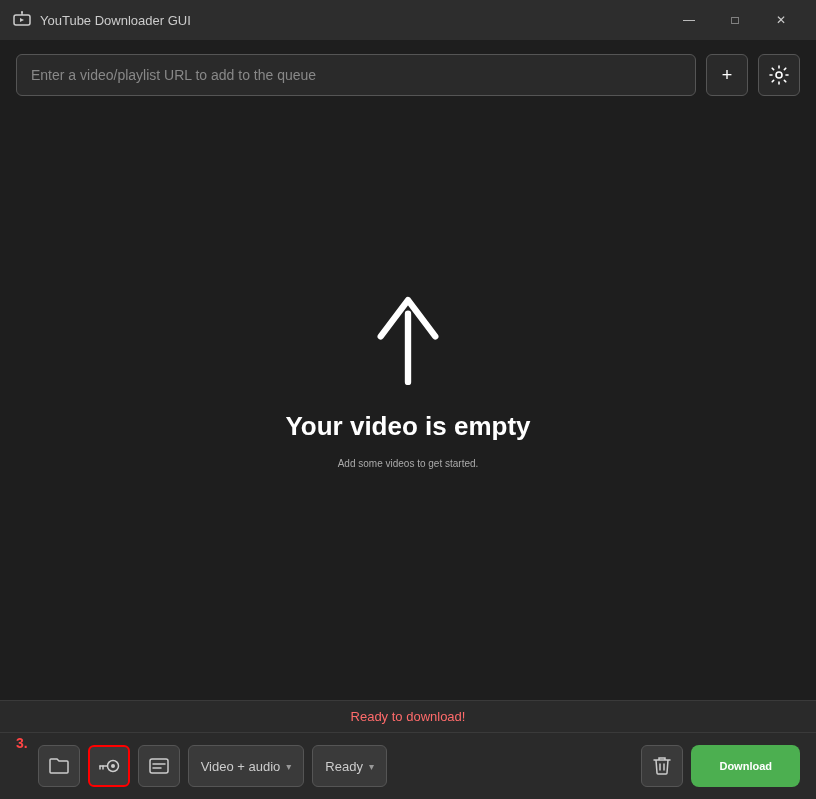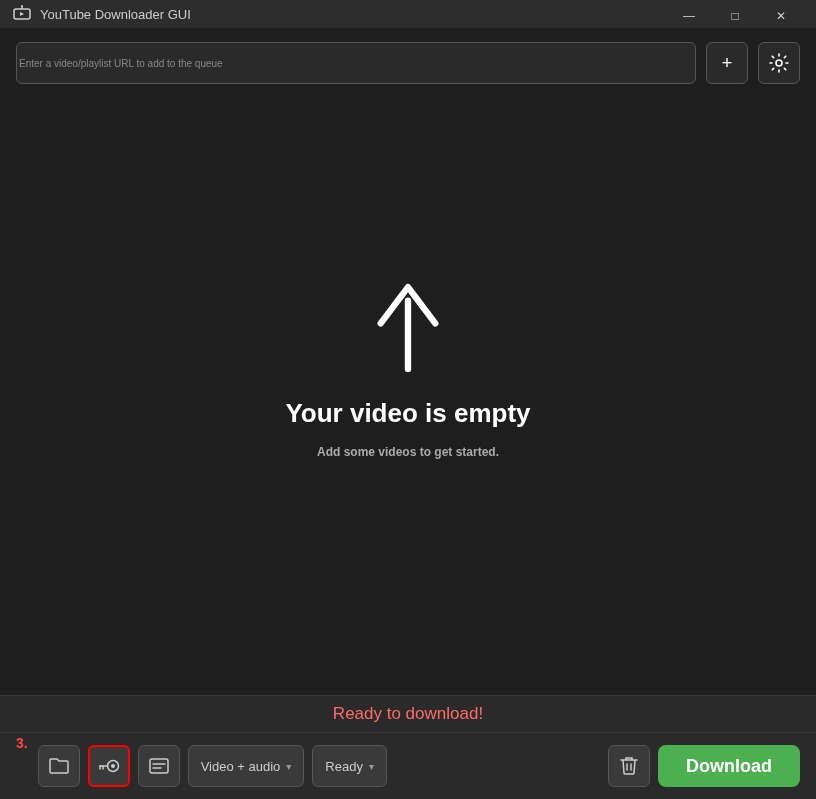--- a/index.html
+++ b/index.html
@@ -14,23 +14,24 @@
       background: #1e1e1e;
       font-family: 'Segoe UI', sans-serif;
       color: #ffffff;
       overflow: hidden;
       position: relative;
     }
 
     
     .titlebar {
       display: flex;
+      align-items: center;
       justify-content: space-between;
       background: #2d2d2d;
-      height: 28px;
+      height: 40px;
       padding: 0 12px;
     }
 
     .titlebar-left {
       display: flex;
       align-items: center;
       gap: 8px;
     }
 
     .app-icon {
@@ -75,23 +76,23 @@
       gap: 10px;
       background: #1e1e1e;
     }
 
     .url-input {
       flex: 1;
       height: 42px;
       background: #2a2a2a;
       border: 1.5px solid #555;
       border-radius: 6px;
-      padding: 0 2px;
+      padding: 0 14px;
       color: #aaa;
-      font-size: 10px;
+      font-size: 14px;
       outline: none;
     }
 
     .url-input::placeholder {
       color: #888;
     }
 
     .icon-btn {
       width: 42px;
       height: 42px;
@@ -117,39 +118,39 @@
       gap: 16px;
     }
 
     .empty-title {
       font-size: 26px;
       font-weight: 700;
       color: #ffffff;
     }
 
     .empty-subtitle {
-      font-size: 12px;
+      font-size: 10px;
       color: #aaaaaa;
-      font-weight: 700;
+      font-weight: 400;
     }
 
     
     .bottom-bar {
       position: absolute;
       bottom: 0;
       left: 0;
       right: 0;
       background: #2a2a2a;
       border-top: 1px solid #3a3a3a;
     }
 
     .status-bar {
       text-align: center;
       padding: 8px;
-      font-size: 17px;
+      font-size: 13px;
       color: #ff6b6b;
       background: #2a2a2a;
       border-bottom: 1px solid #3a3a3a;
     }
 
     .toolbar {
       display: flex;
       align-items: center;
       padding: 12px 16px;
       gap: 8px;
@@ -226,21 +227,21 @@
     .download-btn {
       height: 42px;
       background: #4caf50;
       border: none;
       border-radius: 8px;
       display: flex;
       align-items: center;
       justify-content: center;
       cursor: pointer;
       color: #ffffff;
-      font-size: 18px;
+      font-size: 11px;
       font-weight: 600;
       padding: 0 28px;
       min-width: 100px;
     }
 
     
     .big-arrow svg {
       width: 80px;
       height: 100px;
     }

